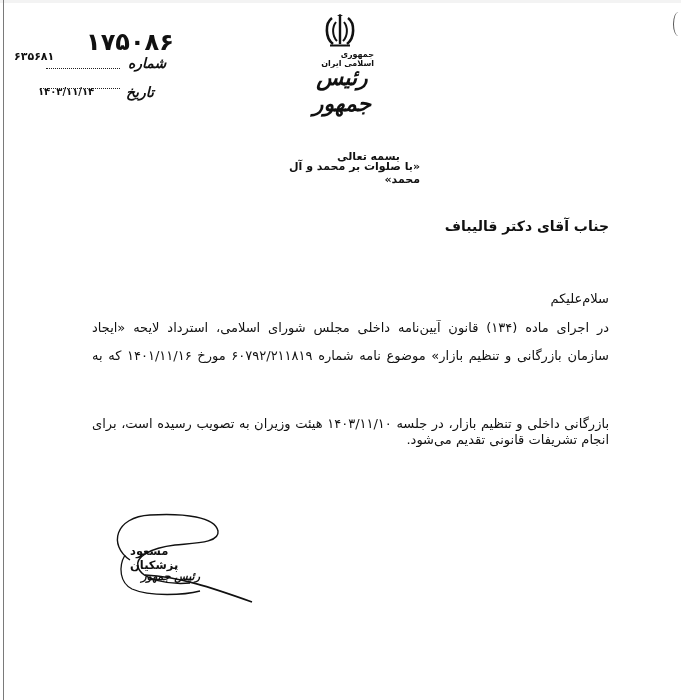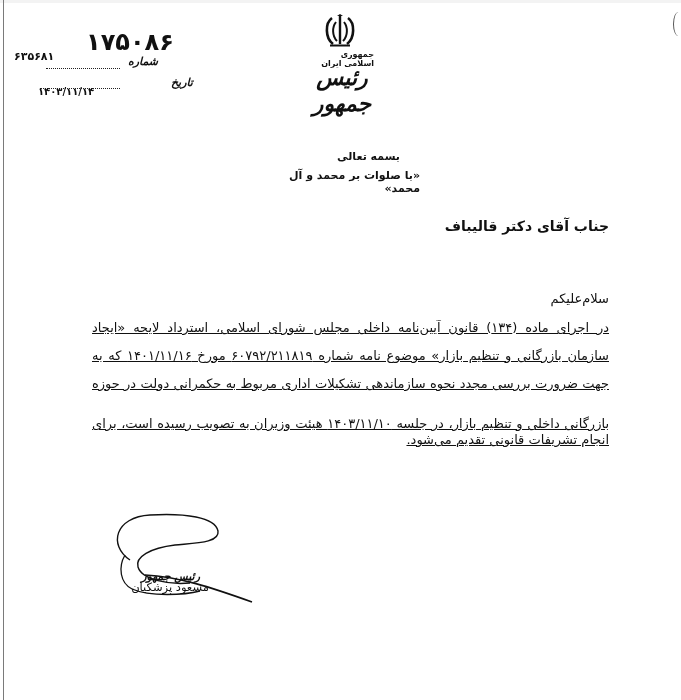--- a/index.html
+++ b/index.html
@@ -8,56 +8,56 @@
     .page { position: absolute; left: 0; top: 0; width: 681px; height: 524px; background: #fff; }
     .left-border { position: absolute; left: 3px; top: 0; width: 1px; height: 700px; background: #7a7a7a; }
     .top-shade { position: absolute; left: 0; top: 0; width: 681px; height: 3px; background: #f3f3f3; }
     .corner-mark { position: absolute; left: 673px; top: 12px; width: 10px; height: 24px;
                    border-left: 1.5px solid #555; border-radius: 50% 0 0 50%; }
 
     .ref { position: absolute; direction: rtl; font-family: "DejaVu Sans", sans-serif; }
     .ref-number { left: 86px; top: 28px; font-size: 24px; font-weight: bold; letter-spacing: 1px; }
     .ref-sub { left: 14px; top: 50px; font-size: 11px; font-weight: bold; }
     .ref-date { left: 38px; top: 86px; font-size: 10px; font-weight: bold; }
-    .ref-label { font-size: 11px; font-style: italic; font-weight: bold; }
+    .ref-label { font-size: 14px; font-style: italic; font-weight: bold; }
     .ref-label-number { left: 128px; top: 55px; }
-    .ref-label-date { left: 126px; top: 76px; margin-left: 45px; }
+    .ref-label-date { left: 126px; top: 84px; }
     .dots { position: absolute; border-bottom: 1.5px dotted #222; height: 0; }
     .dots-number { left: 46px; top: 68px; width: 74px; }
     .dots-date { left: 40px; top: 88px; width: 80px; }
 
     .emblem { position: absolute; left: 322px; top: 14px; width: 36px; height: 34px; }
     .gov-name { position: absolute; left: 310px; top: 50px; width: 64px; text-align: right;
                 font-size: 8px; font-weight: bold; direction: rtl; }
     .office-title { position: absolute; left: 300px; top: 64px; width: 84px; text-align: center;
                     font-family: "DejaVu Serif", serif; font-size: 22px; font-weight: bold;
                     font-style: italic; direction: rtl; letter-spacing: -1px; }
 
     .invocation { position: absolute; direction: rtl; text-align: right; font-size: 11px; font-weight: bold; }
     .inv-1 { left: 320px; top: 150px; width: 80px; }
-    .inv-2 { left: 270px; top: 169px; width: 150px; }
+    .inv-2 { left: 270px; top: 160px; width: 150px; }
 
     .addressee { position: absolute; right: 72px; direction: rtl; font-weight: bold; font-size: 14px; }
     .addr-1 { top: 218px; }
     .addr-2 { top: 246px; }
 
     .greeting { position: absolute; right: 72px; top: 291px; direction: rtl; font-size: 13px; }
 
     .body-line { position: absolute; left: 92px; right: 72px; direction: rtl; font-size: 13px;
-                 text-align: justify; text-align-last: justify; white-space: nowrap; overflow: hidden; text-decoration: underline; }
+                 text-align: justify; text-align-last: justify; white-space: nowrap; overflow: hidden; }
     .body-line.last { text-align-last: right; }
     .bl-0 { top: 320px; }
     .bl-1 { top: 348px; }
     .bl-2 { top: 376px; }
     .bl-3 { top: 416px; }
     .bl-4 { top: 432px; }
 
     .signature-svg { position: absolute; left: 90px; top: 505px; width: 170px; height: 110px; }
     .signer-name { position: absolute; left: 130px; top: 544px; width: 80px; direction: rtl;
-                   text-align: center; font-size: 11.5px; font-weight: normal; margin-top: 36px; }
+                   text-align: left; font-size: 11.5px; font-weight: bold; }
     .signer-title { position: absolute; left: 120px; top: 570px; width: 80px; direction: rtl;
                     text-align: right; font-size: 11px; font-style: italic; font-weight: bold; }
   </style>
 </head>
 <body>
 
 <div class="page">
   <div class="top-shade"></div>
   <div class="left-border"></div>
   <div class="corner-mark"></div>
@@ -84,21 +84,20 @@
 
   <div class="invocation inv-1">بسمه تعالی</div>
   <div class="invocation inv-2">«با صلوات بر محمد و آل محمد»</div>
 
   <div class="addressee addr-1">جناب آقای دکتر قالیباف</div>
 
   <div class="greeting">سلام‌علیکم</div>
 
   <div class="body-line bl-0">در اجرای ماده (۱۳۴) قانون آیین‌نامه داخلی مجلس شورای اسلامی، استرداد لایحه «ایجاد</div>
   <div class="body-line bl-1">سازمان بازرگانی و تنظیم بازار» موضوع نامه شماره ۶۰۷۹۲/۲۱۱۸۱۹ مورخ ۱۴۰۱/۱۱/۱۶ که به</div>
-  <div class="body-line bl-2">جهت ضرورت بررسی مجدد نحوه سازماندهی تشکیلات اداری مربوط به حکمرانی دولت در حوزه</div>
   <div class="body-line bl-3">بازرگانی داخلی و تنظیم بازار، در جلسه ۱۴۰۳/۱۱/۱۰ هیئت وزیران به تصویب رسیده است، برای</div>
   <div class="body-line bl-4 last">انجام تشریفات قانونی تقدیم می‌شود.</div>
 
   <svg class="signature-svg" viewBox="0 0 170 110">
     <path d="M40 55 C18 40 25 12 60 10 C95 8 125 12 128 26 C130 38 105 38 85 40 C60 43 45 52 48 62 C52 75 80 80 100 78" fill="none" stroke="#111" stroke-width="1.4"></path>
     <path d="M35 50 C28 62 30 78 42 84 C60 92 95 90 110 86" fill="none" stroke="#111" stroke-width="1.3"></path>
     <path d="M55 70 C90 72 120 82 162 97" fill="none" stroke="#111" stroke-width="1.6"></path>
   </svg>
   <div class="signer-name">مسعود پزشکیان</div>
   <div class="signer-title">رئیس جمهور</div>

